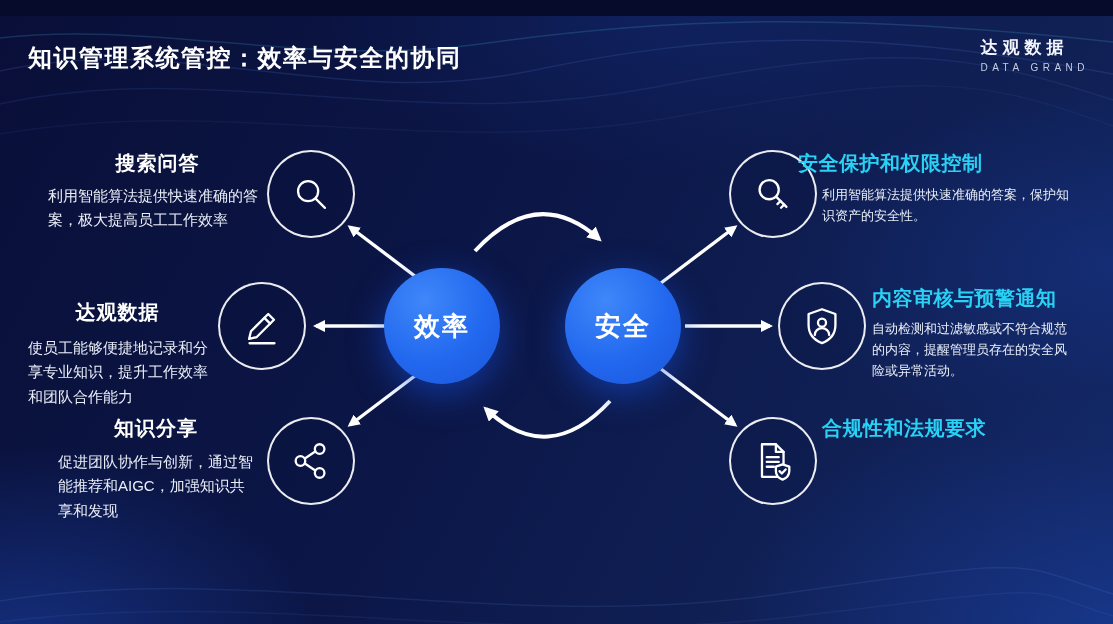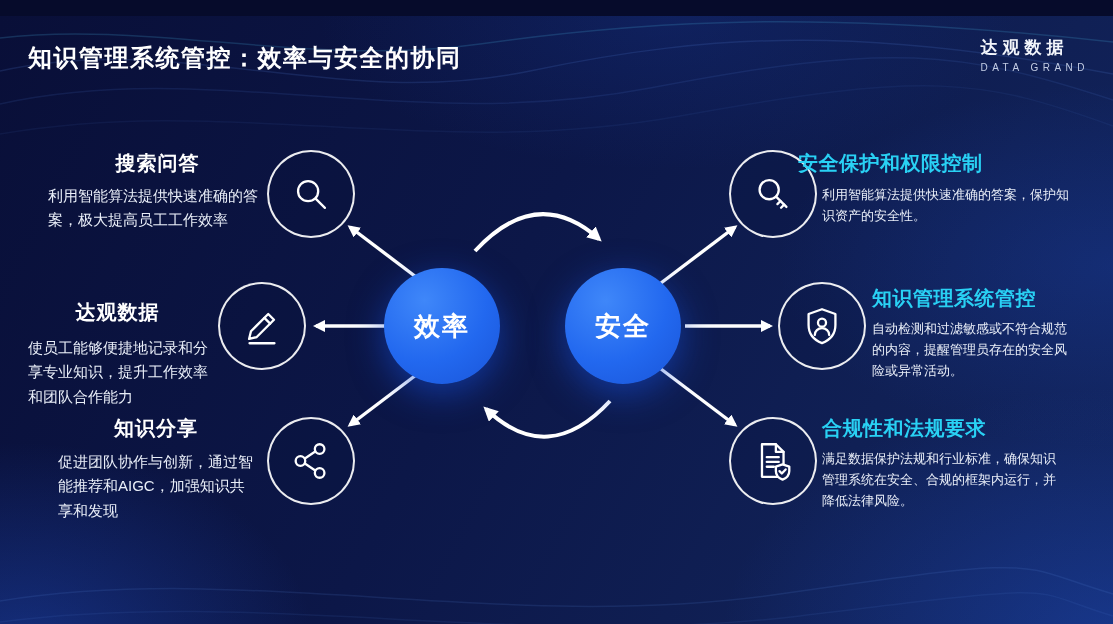--- a/index.html
+++ b/index.html
@@ -143,30 +143,29 @@
   <div class="r-title" style="left:798px;top:134px;width:260px;">安全保护和权限控制</div>
   <div class="r-desc" style="left:822px;top:168px;width:252px;">利用智能算法提供快速准确的答案，保护知识资产的安全性。</div>
 
   <div class="icon-circle" style="left:778px;top:266px;">
     <svg width="46" height="46" viewBox="0 0 48 48">
       <path d="M24 6.5 L38 11.5 V23 C38 32.5 32 38.8 24 41.8 C16 38.8 10 32.5 10 23 V11.5 Z"></path>
       <circle cx="24" cy="20.5" r="4.2"></circle>
       <path d="M16.5 33.5 c0-4.3 3.3-7.2 7.5-7.2 s7.5 2.9 7.5 7.2"></path>
     </svg>
   </div>
-  <div class="r-title" style="left:872px;top:269px;width:230px;">知识管理系统管控</div>
+  <div class="r-title" style="left:872px;top:269px;width:230px;">内容审核与预警通知</div>
   <div class="r-desc" style="left:872px;top:302px;width:200px;">自动检测和过滤敏感或不符合规范的内容，提醒管理员存在的安全风险或异常活动。</div>
 
   <div class="icon-circle" style="left:729px;top:401px;">
     <svg width="46" height="46" viewBox="0 0 48 48">
       <path d="M12.5 6.5 h14.5 l8 8 V40.5 H12.5 Z"></path>
       <path d="M27 6.5 v8 h8"></path>
       <line x1="17.5" y1="20" x2="30" y2="20"></line>
       <line x1="17.5" y1="25" x2="30" y2="25"></line>
       <line x1="17.5" y1="30" x2="25" y2="30"></line>
       <path d="M34 27.5 l7 2.3 v4.6 c0 4.5-2.8 7.4-7 9.1 c-4.2-1.7-7-4.6-7-9.1 v-4.6 Z" fill="#0d1a4e"></path>
       <path d="M30.8 34.6 l2.4 2.4 4-4.2"></path>
     </svg>
   </div>
   <div class="r-title" style="left:822px;top:399px;width:240px;">合规性和法规要求</div>
-  <div class="r-desc" style="left:822px;top:432px;width:240px;">满足数据保护法规和行业标准，确保知识管理系统在安全、合规的框架内运行，并降低法律风险。</div>
 
 </div>
 
 </body></html>

